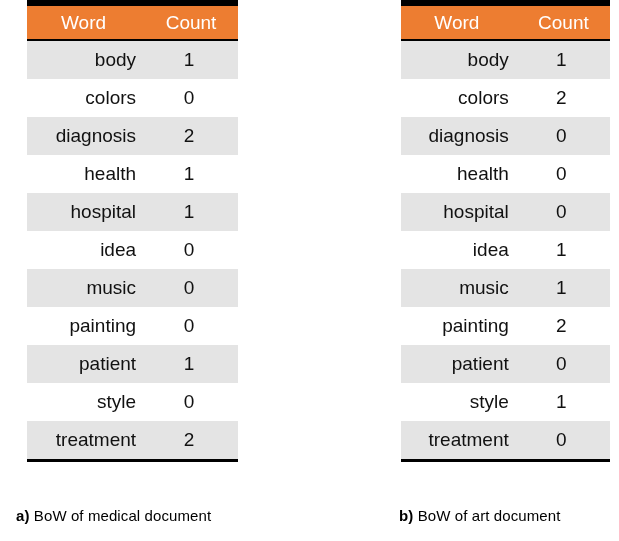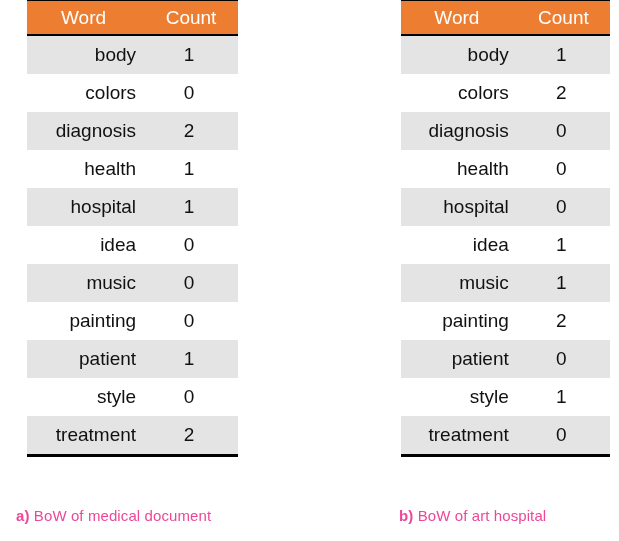--- a/index.html
+++ b/index.html
@@ -31,21 +31,21 @@
     top: 0;
   }
 
   .panel-a { left: 27px; width: 211px; }
   .panel-b { left: 401px; width: 209px; }
 
   .bow-table {
     border-collapse: collapse;
     width: 100%;
     table-layout: fixed;
-    border-top: 1px solid #000000;
+    border-top: 6px solid #000000;
     border-bottom: 3px solid #000000;
   }
 
   .bow-table thead th {
     background: #ED7D31;
     color: #ffffff;
     font-size: 19px;
     font-weight: normal;
     height: 33px;
     padding: 0;
@@ -79,21 +79,21 @@
     width: 37%;
     padding-right: 18px !important;
   }
 
   th.col-word { padding-right: 18px !important; }
   th.col-count { padding-right: 14px !important; margin-left: 20px; }
 
   .caption {
     position: absolute;
     font-size: 15px;
-    color: #ec4899;
+    color: #000000;
     white-space: nowrap;
     letter-spacing: 0.1px;
   }
   .caption-a { left: 16px; top: 507px; }
   .caption-b { left: 399px; top: 507px; }
   .caption .lbl { font-weight: bold; }
   .caption .txt { font-weight: normal; }
 </style>
 </head>
 <body>
@@ -209,15 +209,15 @@
         <tr class="shaded">
           <td class="col-word">treatment</td>
           <td class="col-count">0</td>
         </tr>
       </tbody>
     </table>
   </div>
 
   <div class="caption caption-a"><span class="lbl">a)</span> <span class="txt">BoW of medical document</span></div>
 
-  <div class="caption caption-b"><span class="lbl">b)</span> <span class="txt">BoW of art hospital</span></div>
+  <div class="caption caption-b"><span class="lbl">b)</span> <span class="txt">BoW of art document</span></div>
 
 </div>
 
 </body></html>

